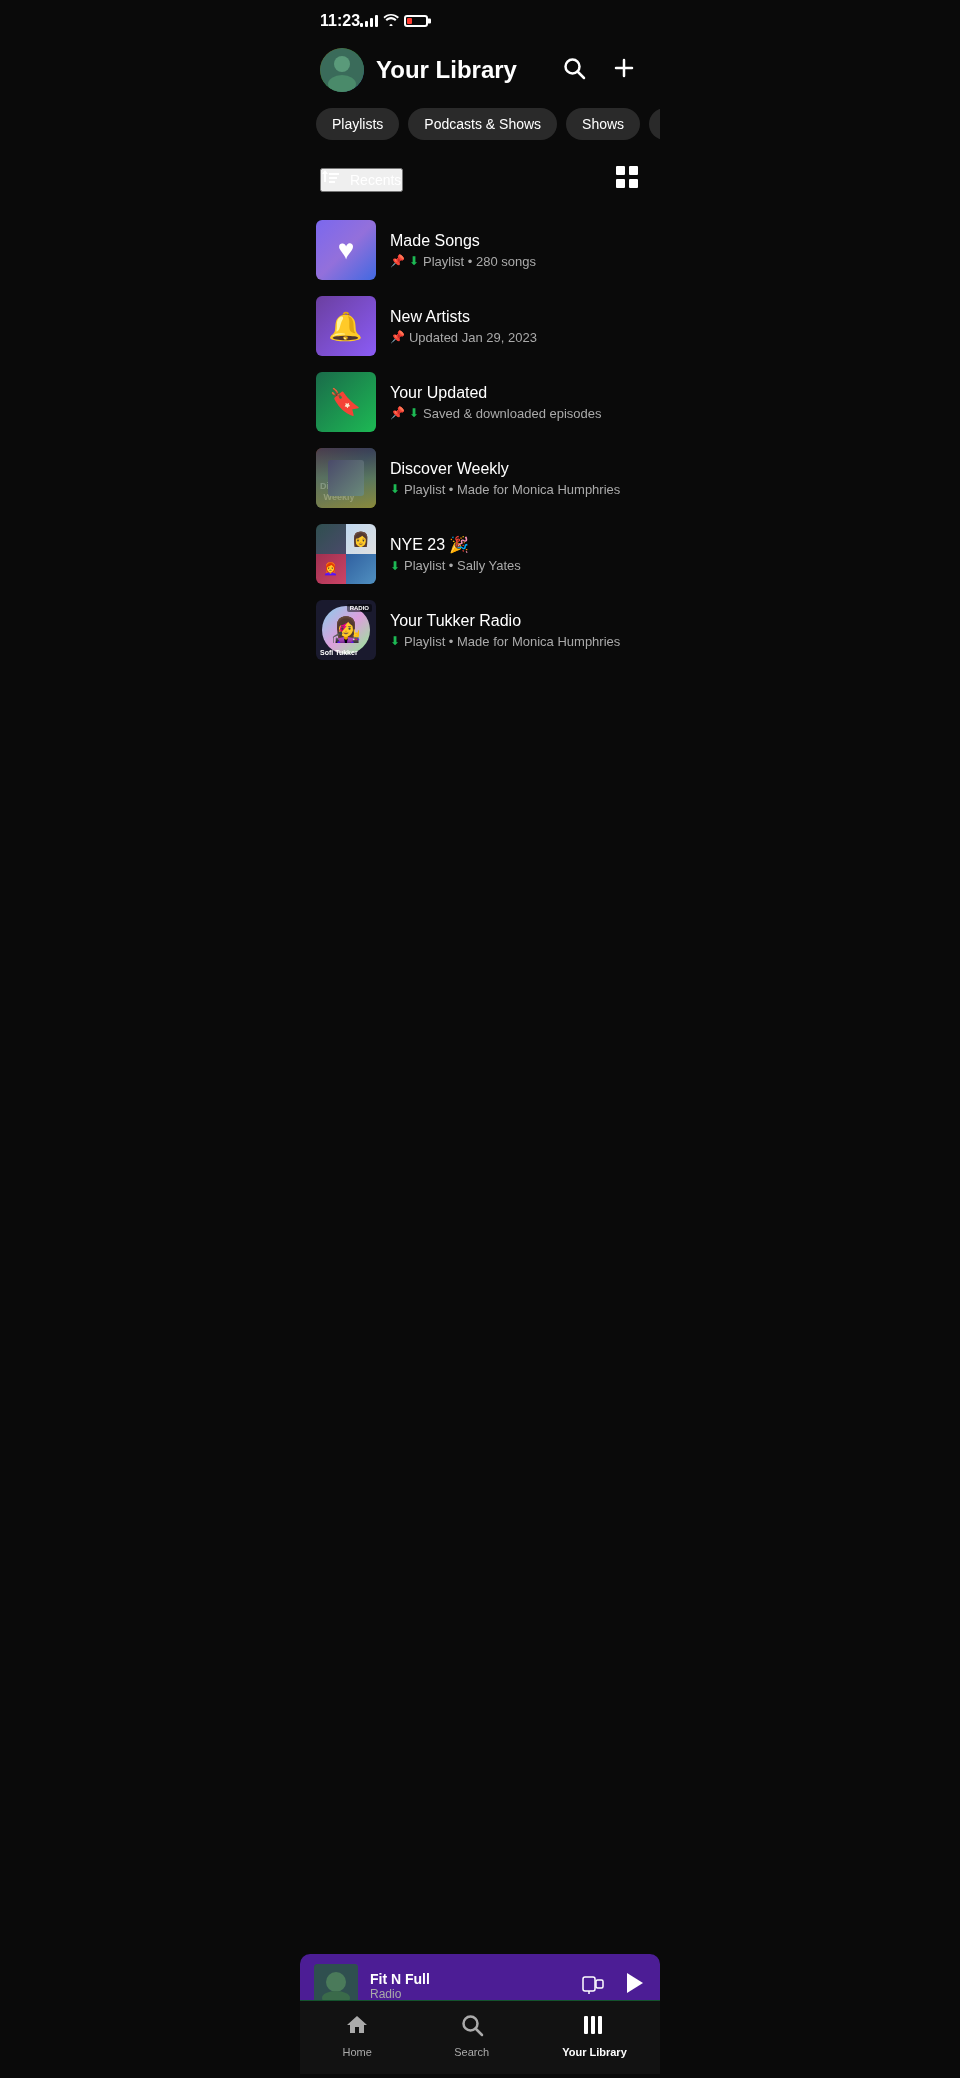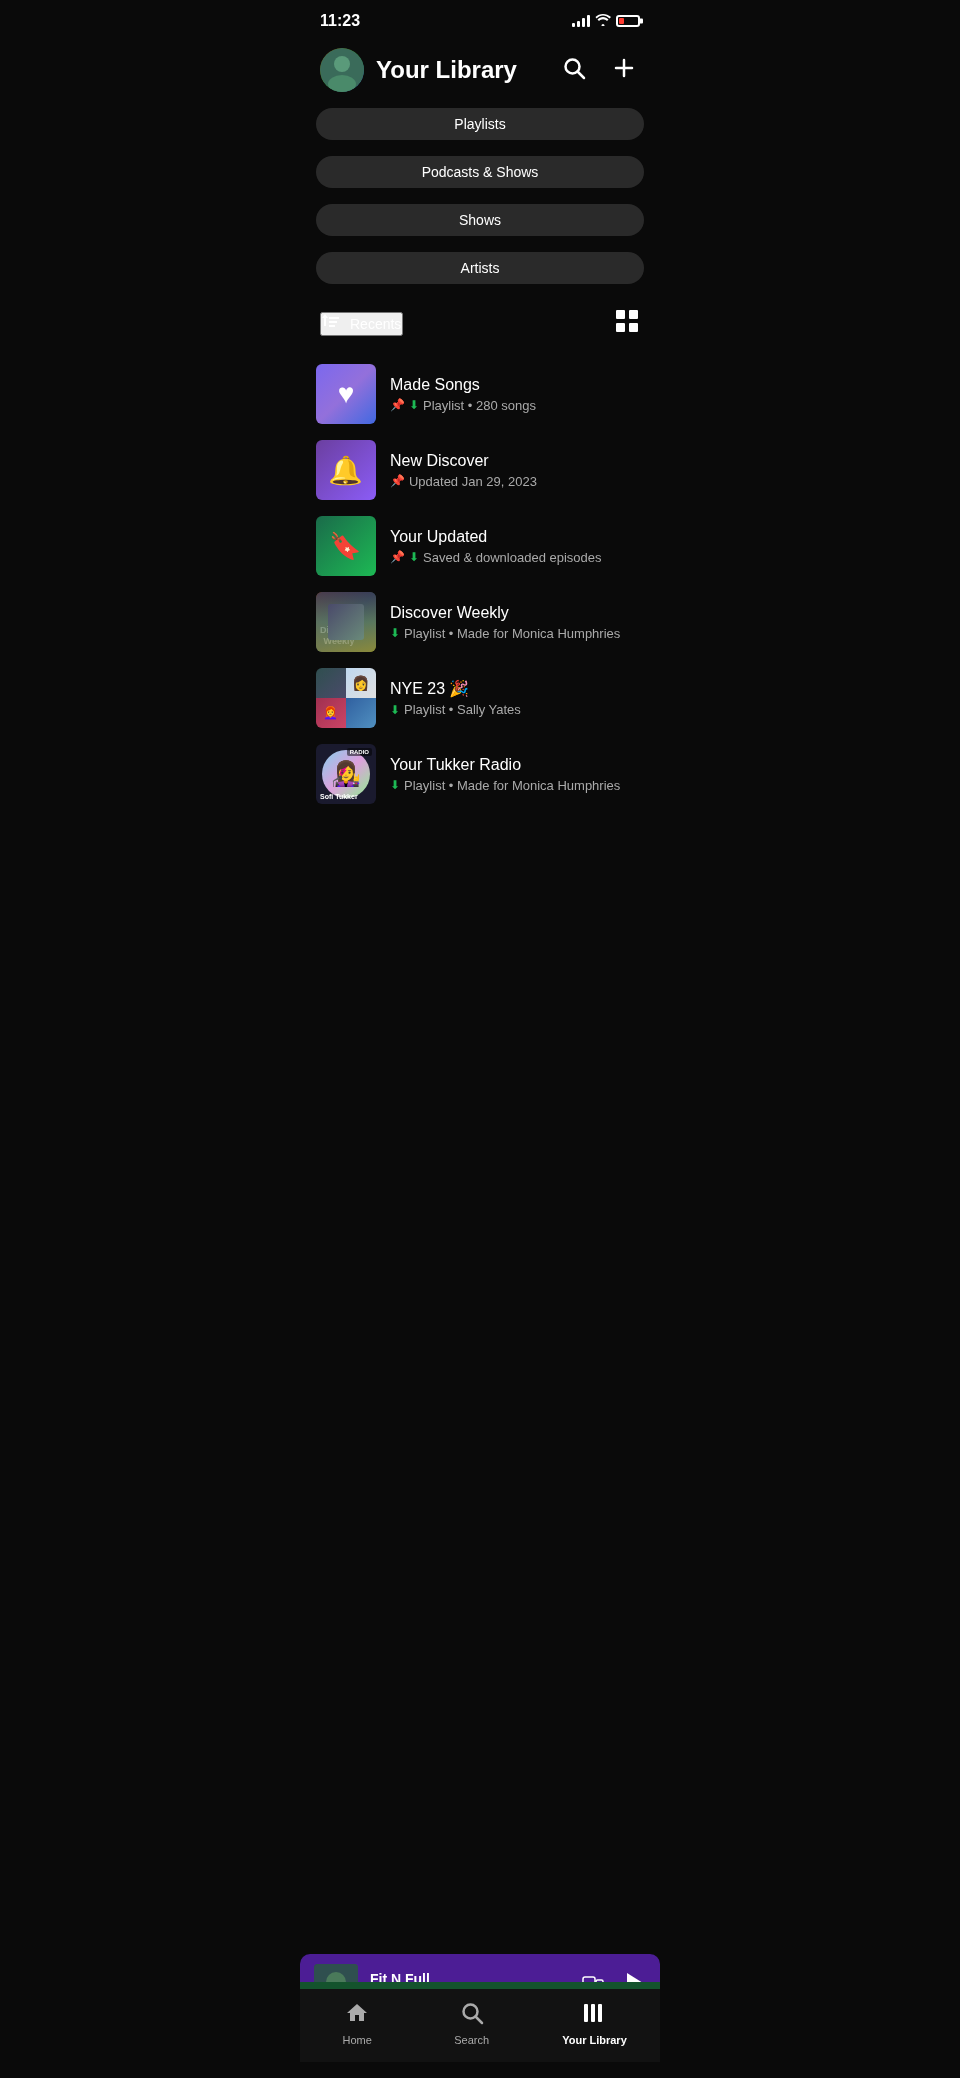--- a/index.html
+++ b/index.html
@@ -11,21 +11,21 @@
       width: 360px;
       min-height: 779px;
       position: relative;
       overflow-x: hidden;
       margin: 0 auto;
     }
 
     
     .status-bar {
       display: flex;
-      justify-content: space-between;
+      justify-content: flex-start;
       align-items: center;
       padding: 12px 20px 8px;
     }
     .status-time {
       font-size: 16px;
       font-weight: 600;
       color: #fff;
     }
     .status-icons {
       display: flex;
@@ -118,25 +118,24 @@
       color: #fff;
       cursor: pointer;
       padding: 4px;
       font-size: 22px;
       line-height: 1;
     }
 
     
     .filter-row {
       display: flex;
-      gap: 16px;
+      gap: 9px;
       padding: 0 16px 20px;
       overflow-x: auto;
       scrollbar-width: none;
-      flex-direction: column;
     }
     .filter-row::-webkit-scrollbar { display: none; }
     .filter-pill {
       background: #2a2a2a;
       border: none;
       border-radius: 20px;
       color: #fff;
       font-size: 14px;
       font-weight: 500;
       padding: 8px 16px;
@@ -377,23 +376,23 @@
       border-radius: 0 0 0 10px;
     }
 
     
     .bottom-nav {
       position: fixed;
       bottom: 0;
       left: 0;
       right: 0;
       width: 360px;
-      margin: 16px auto;
+      margin: 4px auto;
       background: #121212;
-      border-top: 7px solid #14532d;
+      border-top: 1px solid #14532d;
       display: flex;
       align-items: center;
       justify-content: space-around;
       padding: 8px 0 12px;
       z-index: 101;
     }
     .nav-item {
       display: flex;
       flex-direction: column;
       align-items: center;
@@ -528,21 +527,21 @@
         <span>Playlist • 280 songs</span>
       </div>
     </div>
   </div>
 
   <div class="library-item">
     <div class="item-thumb thumb-new-episodes">
       <span class="bell">🔔</span>
     </div>
     <div class="item-info">
-      <div class="item-name">New Discover</div>
+      <div class="item-name">New Artists</div>
       <div class="item-meta">
         <span class="pin-icon">📌</span>
         <span>Updated Jan 29, 2023</span>
       </div>
     </div>
   </div>
 
   <div class="library-item">
     <div class="item-thumb thumb-your-episodes">
       <span class="bookmark" style="color:#1DB954;font-size:26px;">🔖</span>

